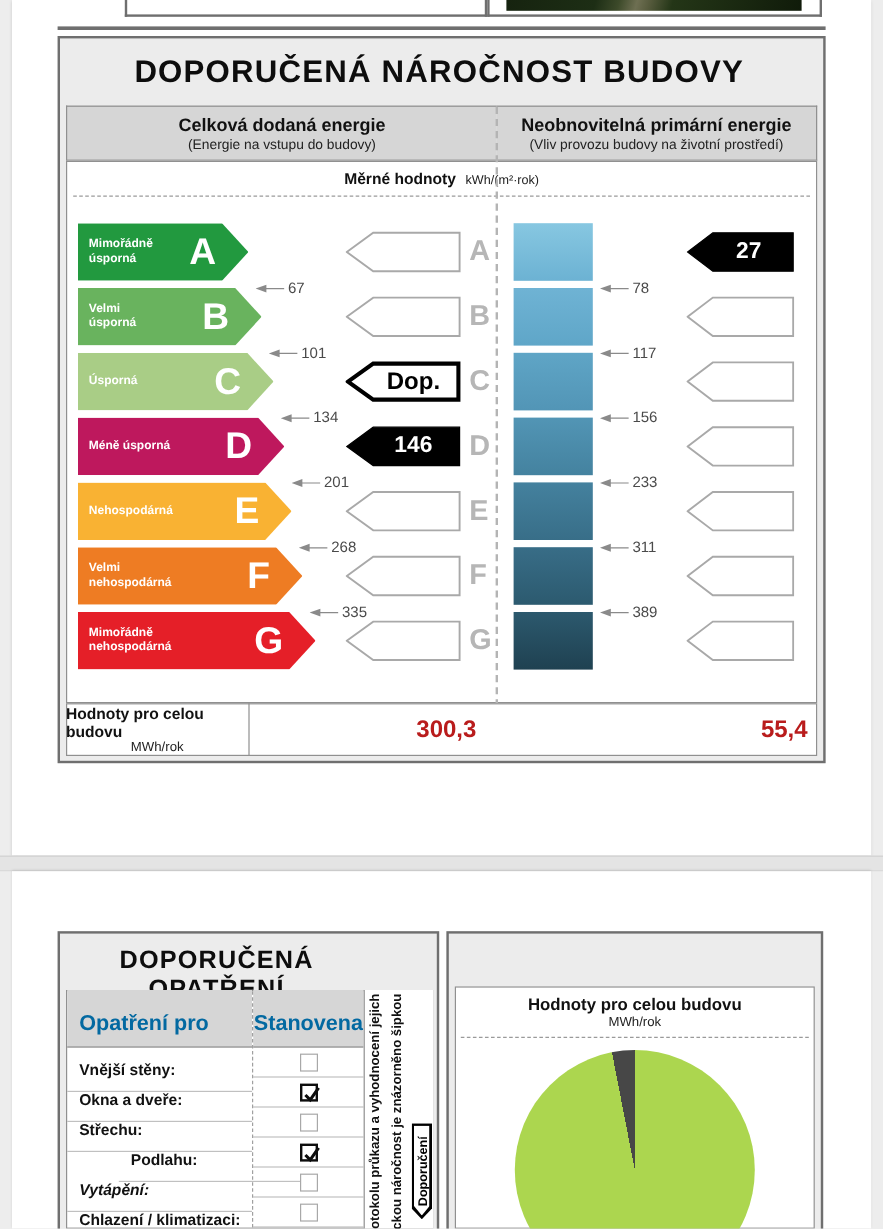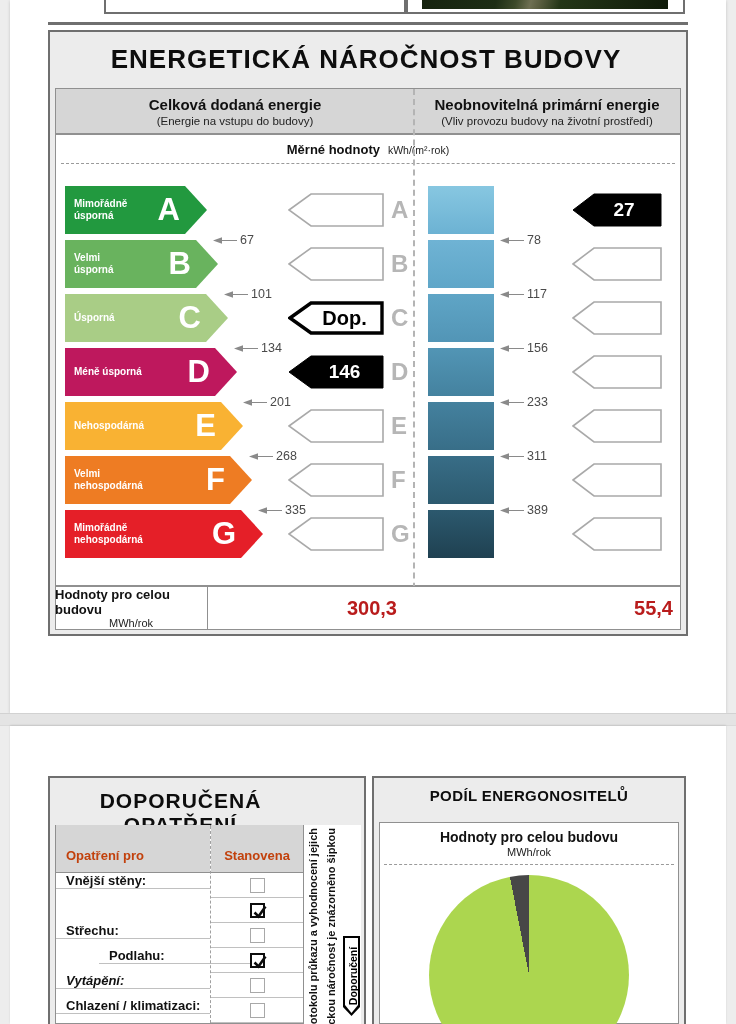--- a/index.html
+++ b/index.html
@@ -80,25 +80,25 @@
                font-size:20px; font-weight:bold; color:#b91c1c; }
   #total-delivered { left:208px; width:197px; padding-right:8px; }
   #total-primary { left:415px; width:266px; padding-right:8px; }
 
   
   #measures { left:48px; top:776px; width:318px; height:260px; background:#ececec; border:2px solid #6f6f6f; }
   #measures-title { left:48px; top:789px; width:265px; text-align:center; font-size:21px; font-weight:bold;
                     letter-spacing:1px; color:#0d0d0d; }
   #mtable { left:55px; top:825px; width:306px; height:199px; background:#fff; border:1px solid #909090; }
   .mhdr { position:absolute; top:825px; height:48px; background:#d6d6d6; border-bottom:1px solid #909090;
-          display:flex; align-items:flex-end; font-size:13px; font-weight:bold; color:#c2410c;text-align:center; }
+          display:flex; align-items:flex-end; font-size:18px; font-weight:bold; color:#0369a1;text-align:center; }
   #mhdr1 { left:56px; width:154px; padding:0 0 9px 10px; }
   #mhdr2 { left:211px; width:92px; justify-content:center; padding-bottom:9px; }
   #mdots { left:210px; top:826px; width:0; height:197px; border-left:1px dashed #a0a0a0; }
-  .mrow-label { position:absolute; left:56px; width:154px; height:16px; display:flex; align-items:center;
+  .mrow-label { position:absolute; left:56px; width:154px; height:37px; display:flex; align-items:center;
                 padding-left:10px; font-size:13px; font-weight:bold; color:#111; border-bottom:1px solid #c0c0c0; }
   .mrow-check { position:absolute; left:211px; width:92px; height:25px; display:flex; align-items:center;
                 justify-content:center; border-bottom:1px solid #c0c0c0; }
   .cbox { width:15px; height:15px; border:1.5px solid #a8a8a8; background:#fff; position:relative; }
   .cbox svg { display:none; position:absolute; left:-1px; top:-2px; }
   .cbox.checked { border:2.2px solid #0d0d0d; }
   .cbox.checked svg { display:block; }
 
   
   #mstrip { left:303px; top:825px; width:58px; height:199px; background:#fff; border-left:1px solid #909090; }
@@ -132,21 +132,21 @@
   <div id="page-gap"></div>
   <div class="page" id="page2"></div>
 
   <div class="abs" id="frag-leftbox"></div>
   <div class="abs" id="frag-photobox">
     <div class="abs" id="frag-photo"></div>
   </div>
   <div class="abs" id="frag-bottomline"></div>
 
   <div class="abs" id="mainbox"></div>
-  <div class="abs" id="main-title">ENERGETICKÁ NÁROČNOST BUDOVY</div>
+  <div class="abs" id="main-title">DOPORUČENÁ NÁROČNOST BUDOVY</div>
 
   <div class="abs hdr-cell" id="hdr-right">
     <div class="hdr-title">Neobnovitelná primární energie</div>
     <div class="hdr-sub">(Vliv provozu budovy na životní prostředí)</div>
   </div>
   <div class="abs hdr-cell" id="hdr-left">
     <div class="hdr-title">Celková dodaná energie</div>
     <div class="hdr-sub">(Energie na vstupu do budovy)</div>
   </div>
 
@@ -350,20 +350,21 @@
   <div class="abs" id="measures"></div>
   <div class="abs" id="measures-title">DOPORUČENÁ OPATŘENÍ</div>
   <div class="abs" id="mtable"></div>
   <div class="mhdr" id="mhdr1">Opatření pro</div>
   <div class="mhdr" id="mhdr2">Stanovena</div>
 
   <div class="mrow-label" style="top:873px;">Vnější stěny:</div>
   <div class="mrow-check" style="top:873px;">
     <div class="cbox"></div>
   </div>
+  <div class="mrow-label" style="top:898px;">Okna a dveře:</div>
   <div class="mrow-check" style="top:898px;">
     <div class="cbox checked">
         <svg width="18" height="18" viewBox="0 0 18 18">
           <path d="M3.5,9.5 L7.5,13.5 L14.5,3.5" stroke="#0d0d0d" stroke-width="2.6" fill="none"></path>
         </svg>
       </div>
   </div>
   <div class="mrow-label" style="top:923px;">Střechu:</div>
   <div class="mrow-check" style="top:923px;">
     <div class="cbox"></div>
@@ -390,20 +391,19 @@
   <div class="vtext" id="vtext1">protokolu průkazu a vyhodnocení jejich</div>
   <div class="vtext" id="vtext2">tickou náročnost je znázorněno šipkou</div>
   <div class="abs" id="varrow">
     <div id="varrow-inner">
       <div id="varrow-label">Doporučení</div>
     </div>
   </div>
 
   <div class="abs" id="share"></div>
   <div class="abs" id="share-title">
-    <div>PODÍL ENERGONOSITELŮ</div>
   </div>
   <div class="abs" id="share-inner"></div>
   <div class="abs" id="share-sub">Hodnoty pro celou budovu</div>
   <div class="abs" id="share-unit">MWh/rok</div>
   <div class="abs" id="share-dash"></div>
   <div class="abs" id="pie" style="background: conic-gradient(from 349deg, rgb(71, 71, 71) 0deg, rgb(71, 71, 71) 11deg, rgb(172, 214, 79) 11deg, rgb(172, 214, 79) 360deg);"></div>
 </div>
 
 </body></html>

